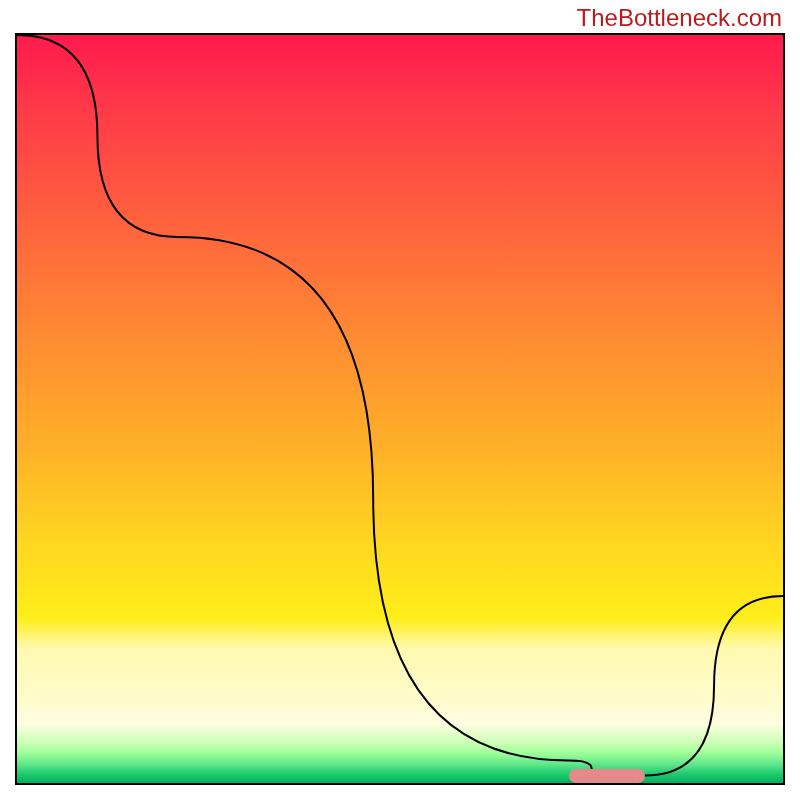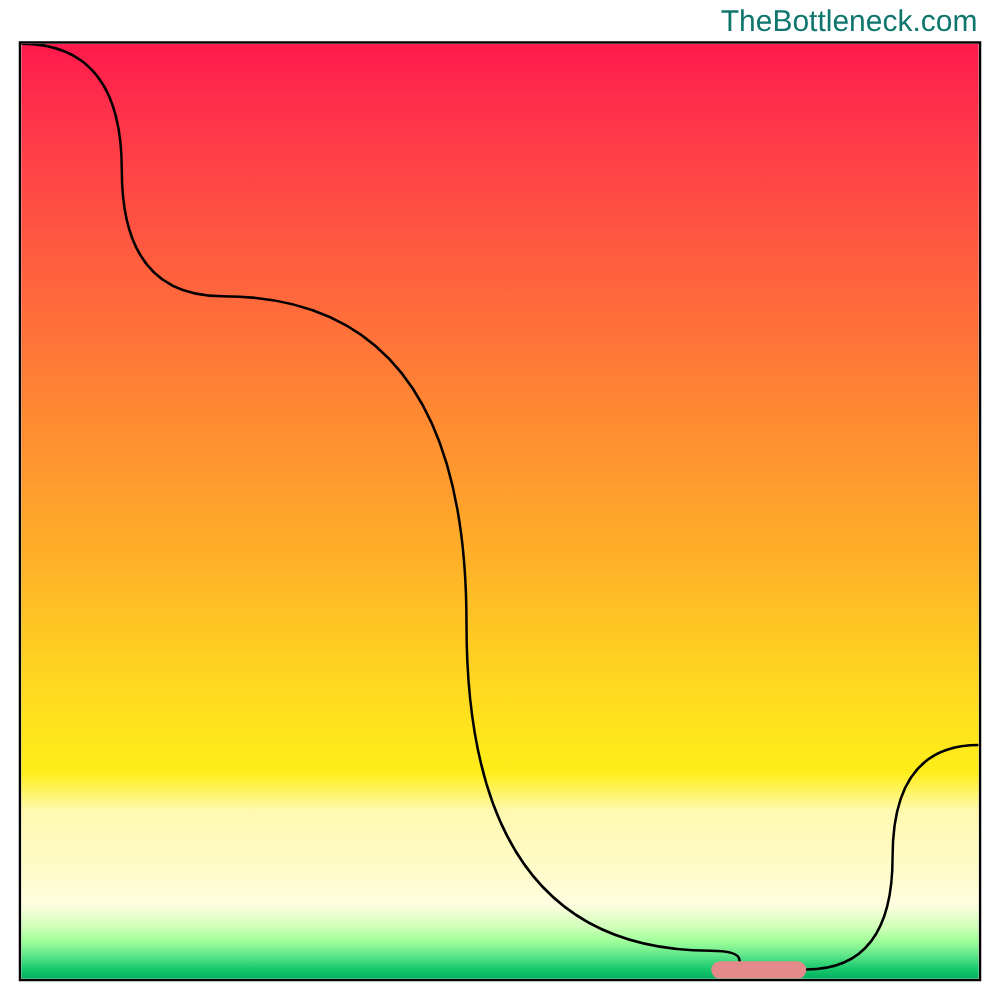--- a/index.html
+++ b/index.html
@@ -8,21 +8,21 @@
     height: 800px;
     background: #ffffff;
     position: relative;
     font-family: Arial, sans-serif;
   }
   .watermark {
     position: absolute;
     top: 4px;
     right: 18px;
     font-size: 24px;
-    color: #0f766e;
+    color: #b91c1c;
     font-weight: normal;
     z-index: 10;
   }
   .chart-container {
     position: absolute;
     top: 33px;
     left: 15px;
     width: 770px;
     height: 752px;
     border: 2px solid #000;

